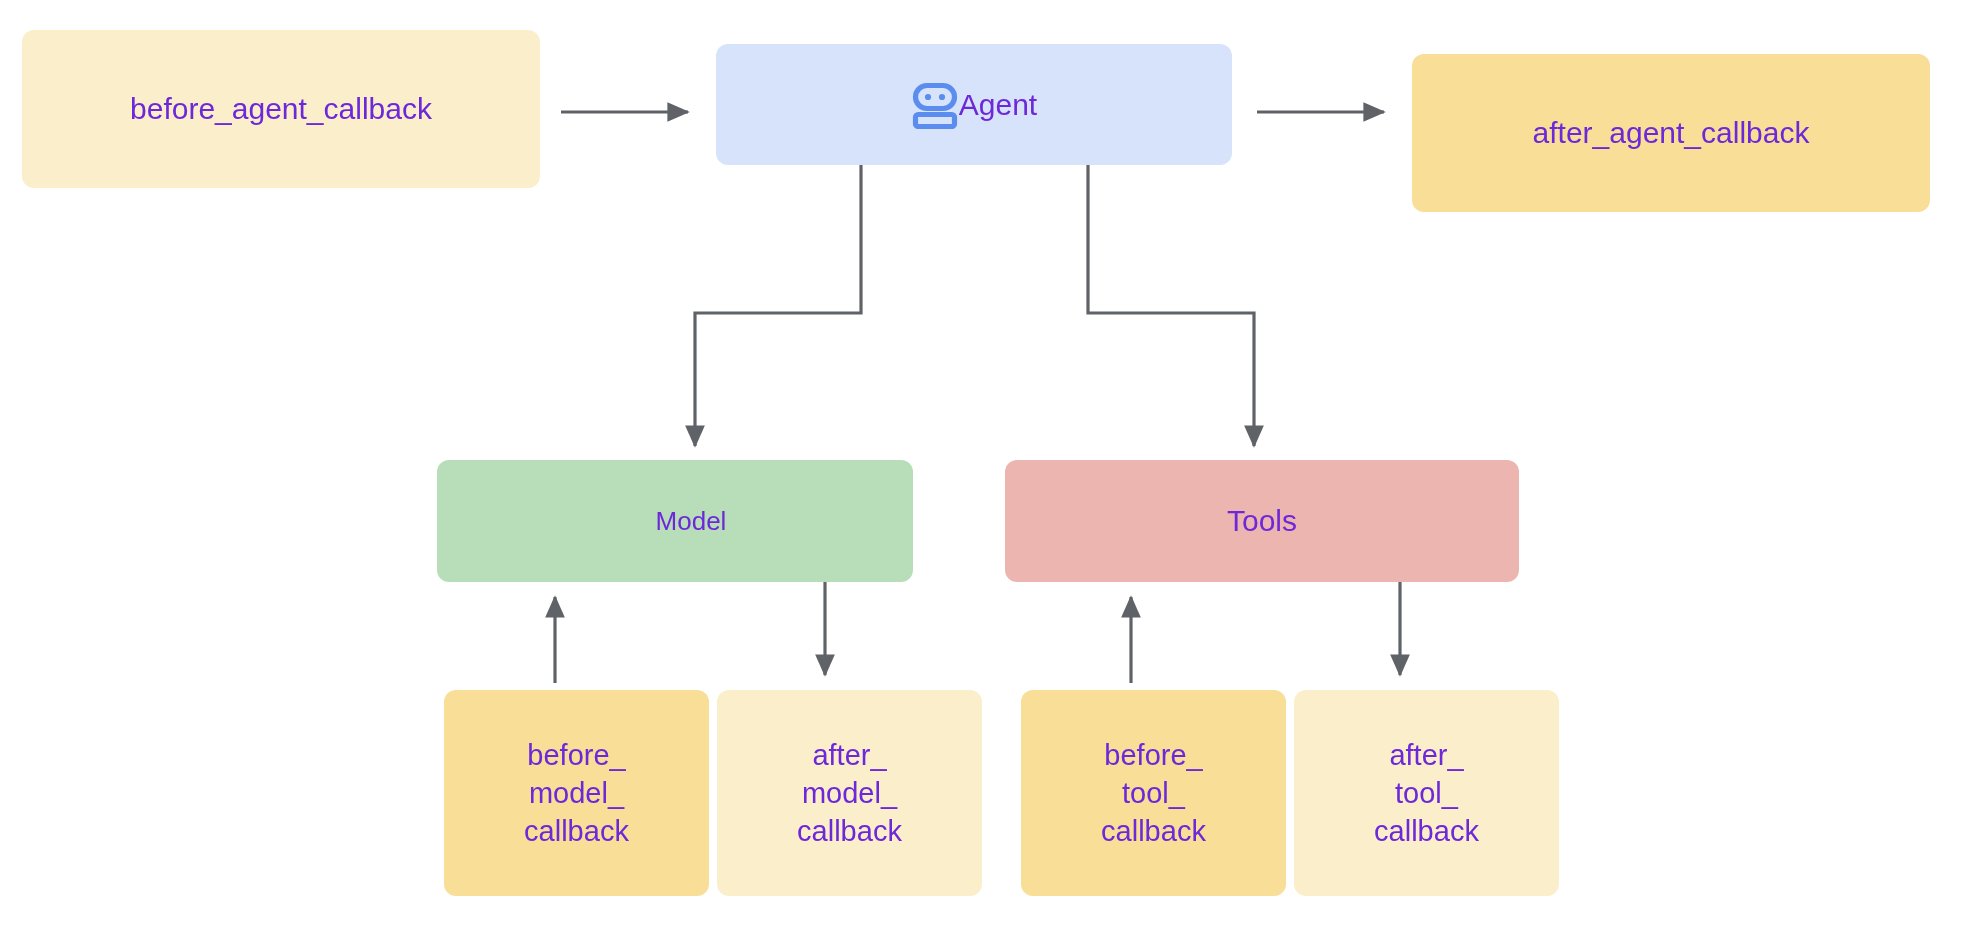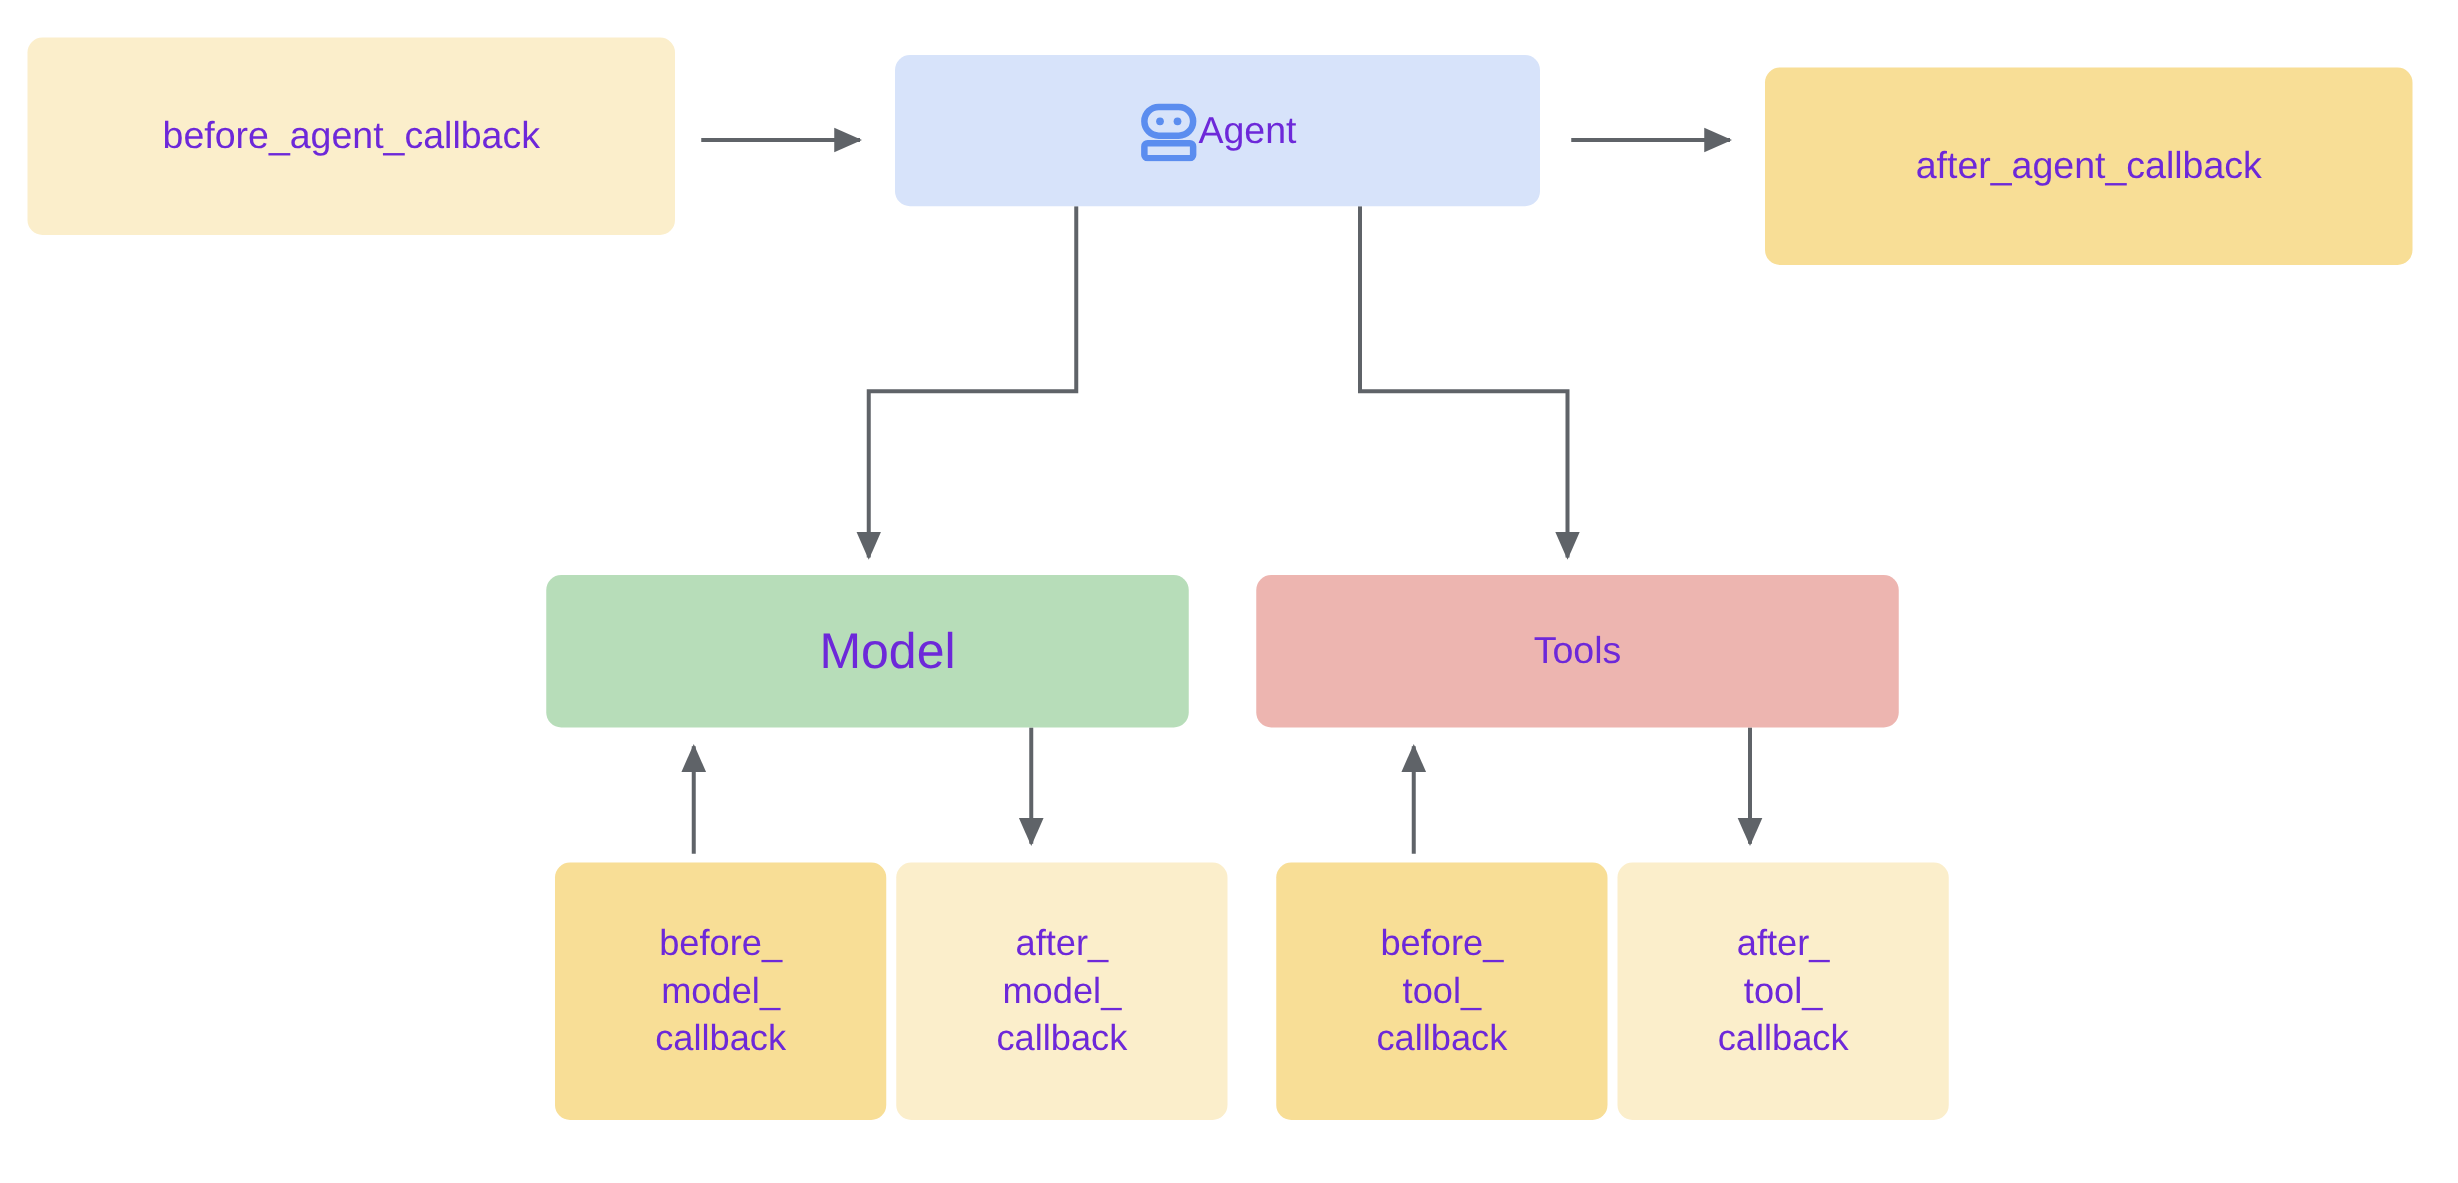--- a/index.html
+++ b/index.html
@@ -57,23 +57,23 @@
   }
   #node-after-agent-callback {
     left: 1412px; top: 38px; width: 518px; height: 158px;
     background: #F8DE96;
     font-size: 30px;
     margin-top: 16px;
   }
 
   
   #node-model {
-    left: 437px; top: 460px; width: 514px; height: 122px;
+    left: 437px; top: 460px; width: 476px; height: 122px;
     background: #B7DDB9;
-    font-size: 40px;
+    font-size: 26px;
     padding-left: 32px;
   }
   #node-tools {
     left: 1005px; top: 460px; width: 514px; height: 122px;
     background: #EDB5B0;
     font-size: 30px;
   }
 
   
   .leaf {

